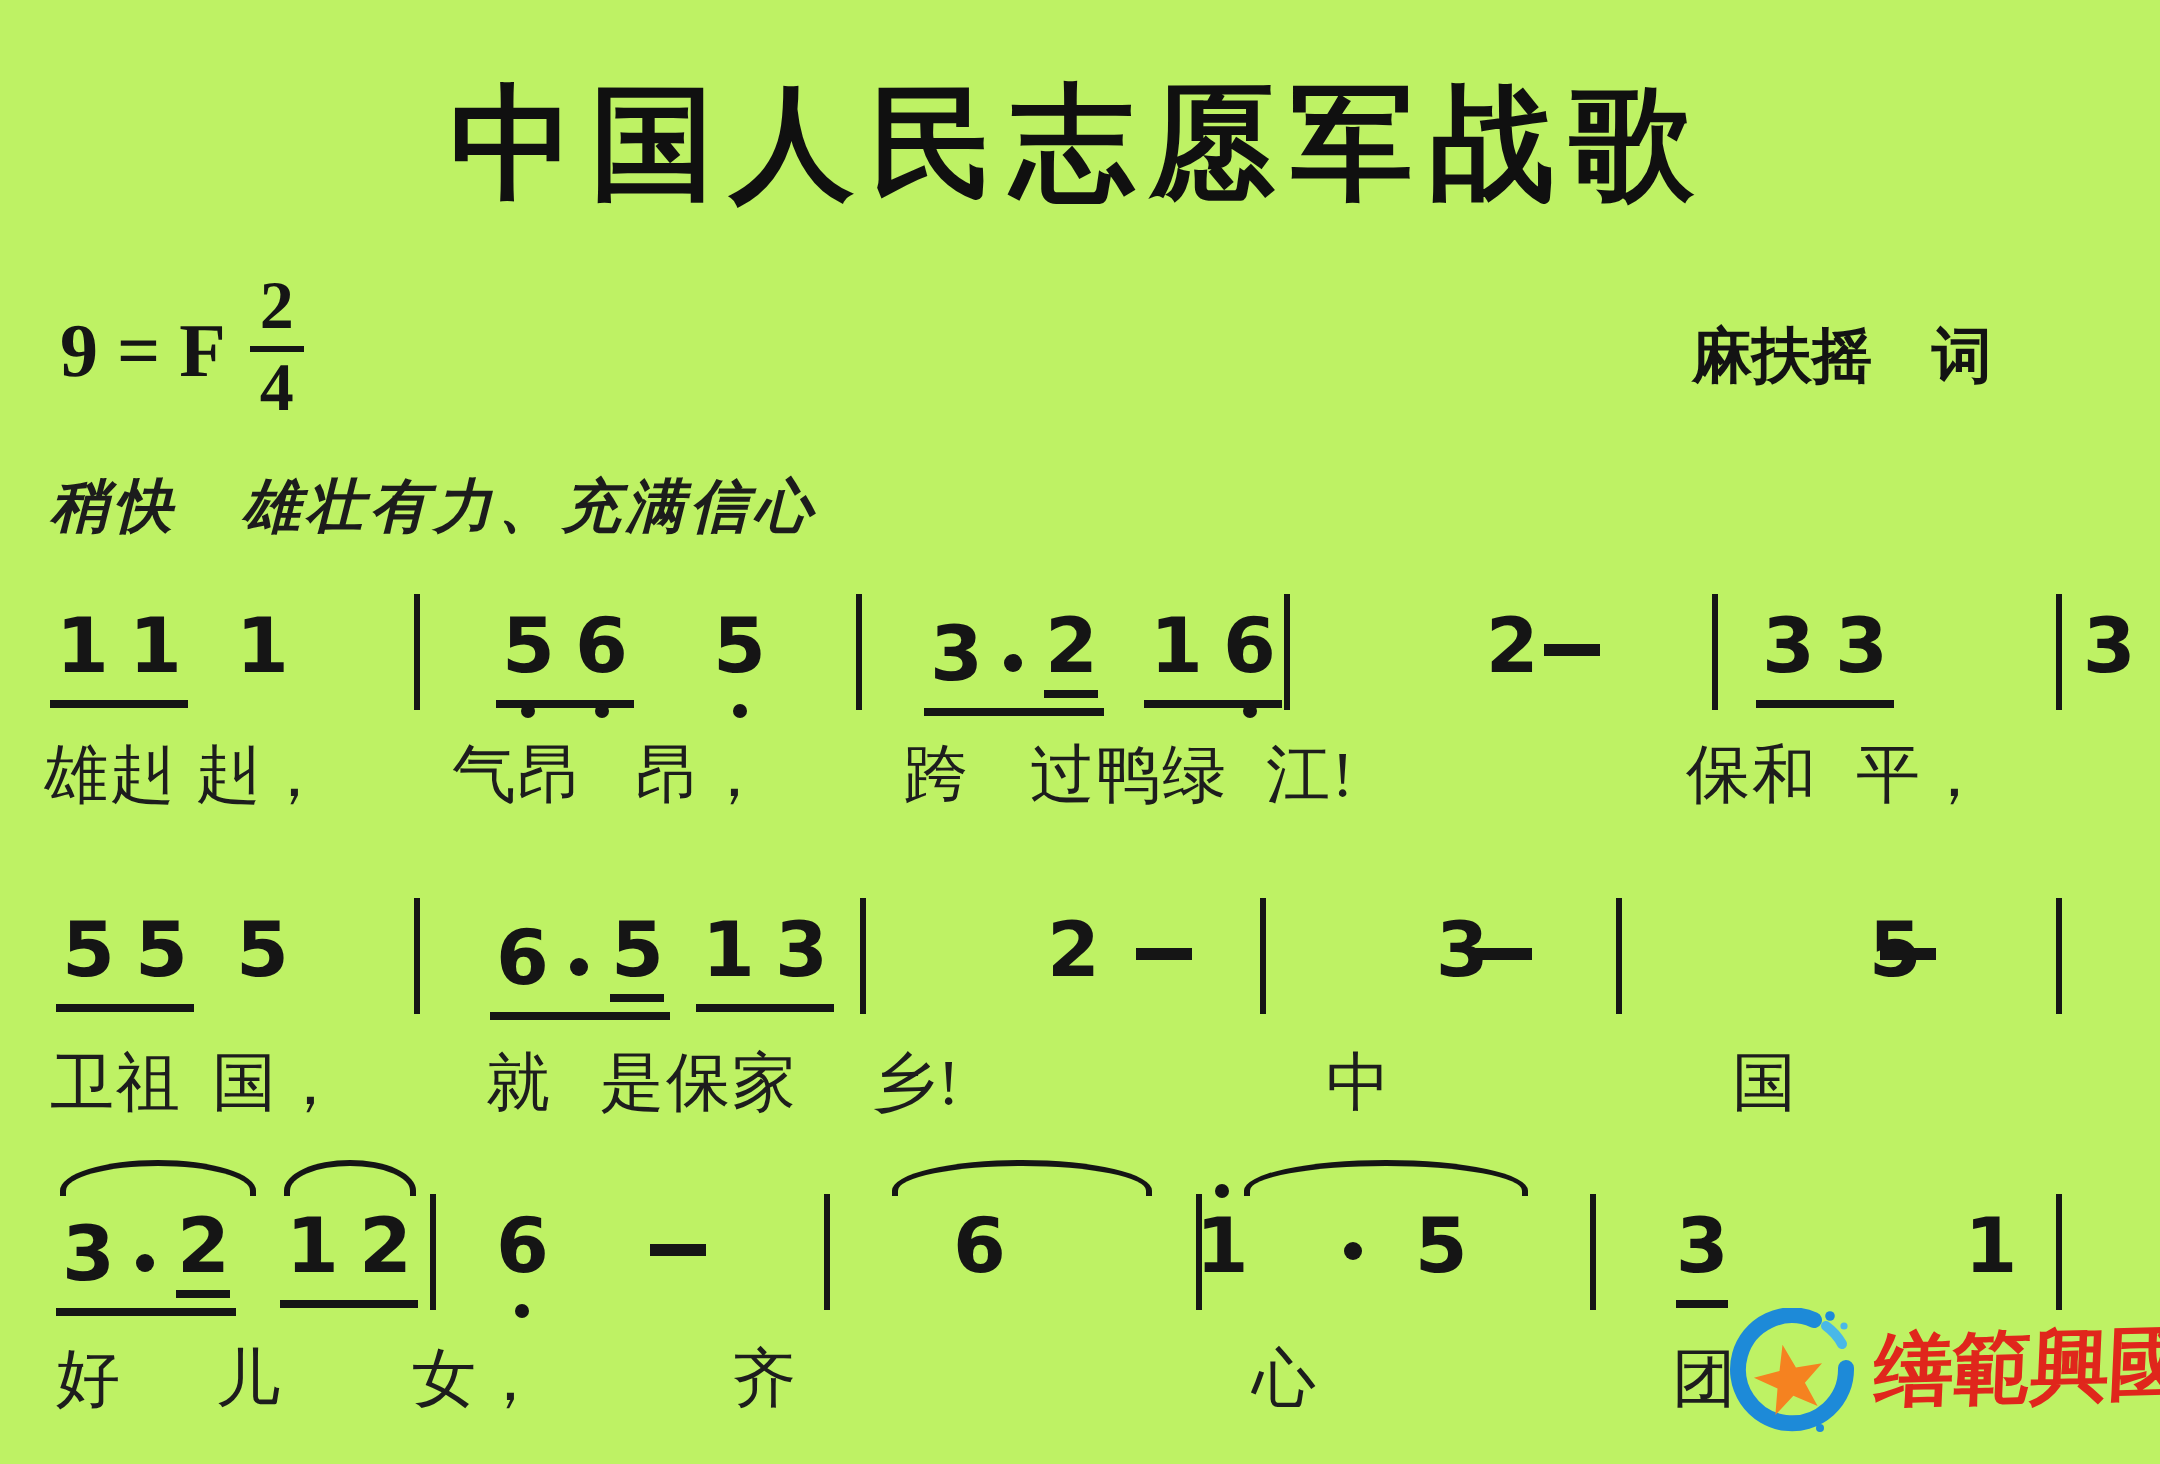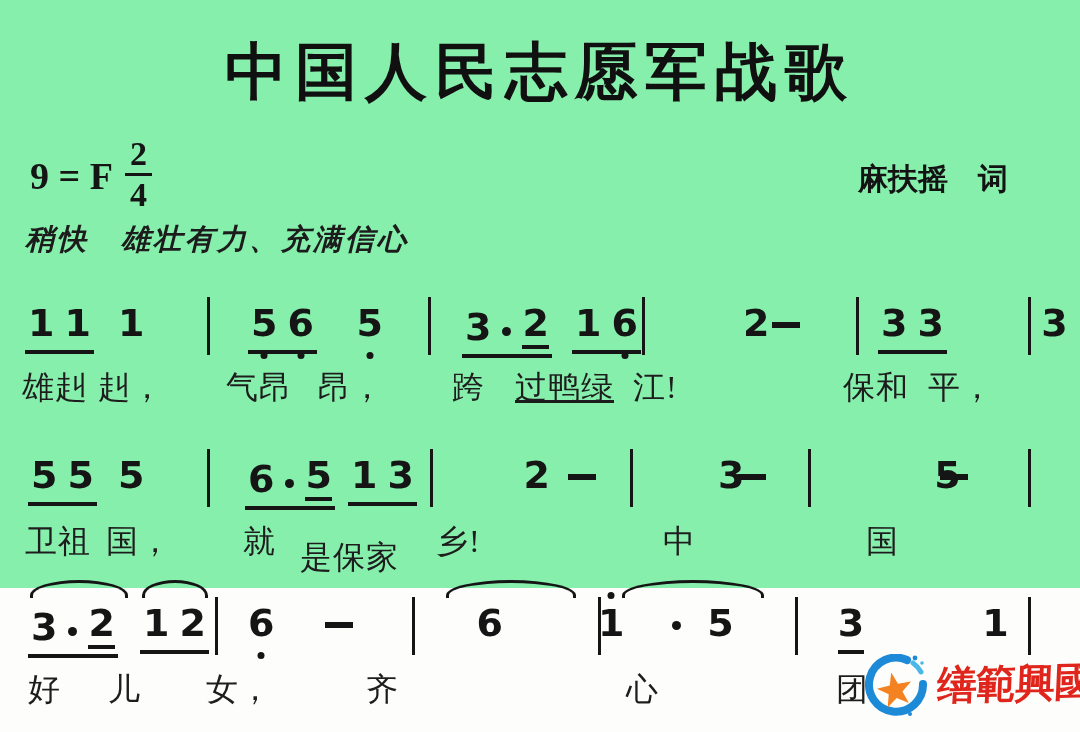--- a/index.html
+++ b/index.html
@@ -1,34 +1,34 @@
 <!DOCTYPE html>
 <html><head>
 <meta charset="utf-8">
 <style>
   html,body{margin:0;padding:0;}
   body{width:1080px;height:732px;overflow:hidden;background:#fdfdfb;}
-  .page{position:relative;width:1080px;height:588px;background:#86efac;color:#151515;}
+  .page{position:relative;width:1080px;height:732px;background:#bef264;color:#151515;}
 
   .title{position:absolute;top:30px;left:0;right:0;text-align:center;
          font-family:"Liberation Sans",sans-serif;font-weight:900;font-size:62px;
          letter-spacing:8px;color:#101010;}
 
   .keysig{position:absolute;left:30px;top:138px;display:flex;align-items:center;gap:12px;
           font-family:"Liberation Serif",serif;font-weight:bold;font-size:38px;color:#151515;}
   .frac{display:inline-flex;flex-direction:column;align-items:center;line-height:1.05;
         font-size:34px;transform:translateY(-2px);}
   .frac .num{border-bottom:3px solid #151515;padding:0 5px 1px;}
   .frac .den{padding-top:1px;}
 
-  .credits{position:absolute;right:72px;top:152px;text-align:right;
+  .credits{position:absolute;right:84px;top:152px;text-align:right;
            font-family:"Liberation Sans",sans-serif;font-weight:bold;font-size:30px;
            line-height:1.8;color:#131313;}
 
-  .tempo{position:absolute;left:25px;top:220px;
+  .tempo{position:absolute;left:25px;top:234px;
          font-family:"Liberation Serif",serif;font-style:italic;font-weight:bold;
          font-size:29px;letter-spacing:3px;color:#1c1c1c;}
 
   #score{position:absolute;left:0;top:0;width:1080px;height:732px;}
   .note-row{position:absolute;left:0;width:1080px;height:60px;}
   .lyric-row{position:absolute;left:0;width:1080px;height:44px;}
 
   .tok{position:absolute;top:0;}
   .note{display:inline-block;position:relative;
         font-family:"DejaVu Sans",sans-serif;font-weight:bold;font-size:38px;line-height:1.1;
@@ -98,41 +98,41 @@
         </span><span class="bar tok" style="left: 642px;"></span><span class="note tok" style="left: 690px;">2</span><span class="dash tok" style="left: 772px;"></span><span class="bar tok" style="left: 856px;"></span><span class="grp tok u1g" style="left: 878px;">
           <span class="note">3</span>
           <span class="note">3</span>
         </span><span class="note tok" style="left: 962px;">3</span><span class="bar tok" style="left: 1028px;"></span></div>
       <div class="lyric-row" style="top: 366px;">
         <span class="lyric" style="left: 22px;">雄赳</span>
         <span class="lyric" style="left: 98px;">赳，</span>
         <span class="lyric" style="left: 226px;">气昂</span>
         <span class="lyric" style="left: 318px;">昂，</span>
         <span class="lyric" style="left: 452px;">跨</span>
-        <span class="lyric" style="left: 515px; text-decoration: underline;">过鸭绿</span>
+        <span class="lyric" style="left: 515px;">过鸭绿</span>
         <span class="lyric" style="left: 633px;">江!</span>
         <span class="lyric" style="left: 843px; text-align: center;">保和</span>
         <span class="lyric" style="left: 928px;">平，</span>
       </div>
       <div class="note-row" style="top: 455px;"><span class="grp tok u1g" style="left: 28px;">
           <span class="note">5</span>
           <span class="note">5</span>
         </span><span class="note tok" style="left: 118px;">5</span><span class="bar tok" style="left: 207px;"></span><span class="grp tok u1g" style="left: 245px;">
           <span class="note">6</span>
           <span class="rdot"></span>
           <span class="note dd">5</span>
         </span><span class="grp tok u1g" style="left: 348px;">
           <span class="note">1</span>
           <span class="note">3</span>
         </span><span class="bar tok" style="left: 430px;"></span><span class="note tok" style="left: 497px;">2</span><span class="dash tok" style="left: 568px;"></span><span class="bar tok" style="left: 630px;"></span><span class="note tok" style="left: 665px;">3</span><span class="dash tok" style="left: 738px;"></span><span class="bar tok" style="left: 808px;"></span><span class="note tok" style="left: 855px;">5</span><span class="dash tok" style="left: 940px;"></span><span class="bar tok" style="left: 1028px;"></span></div>
       <div class="lyric-row" style="top: 520px;">
         <span class="lyric" style="left: 25px;">卫祖</span>
         <span class="lyric" style="left: 106px;">国，</span>
         <span class="lyric" style="left: 243px;">就</span>
-        <span class="lyric" style="left: 300px; margin-top: 16px;">是保家</span>
+        <span class="lyric" style="left: 300px;">是保家</span>
         <span class="lyric" style="left: 436px;">乡!</span>
         <span class="lyric" style="left: 663px;">中</span>
         <span class="lyric" style="left: 866px;">国</span>
       </div>
       <div class="note-row" style="top: 603px;"><span class="grp tok u1g" style="left: 28px;">
           <span class="note">3</span>
           <span class="rdot"></span>
           <span class="note dd">2</span>
         </span><span class="grp tok u1g" style="left: 140px;">
           <span class="note">1</span>

